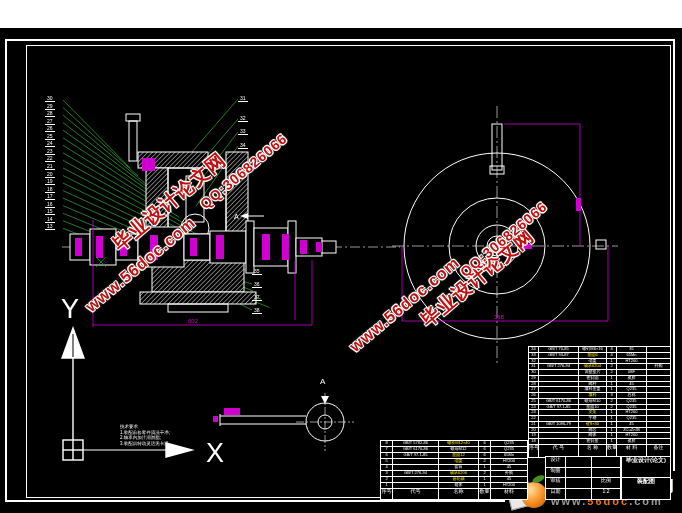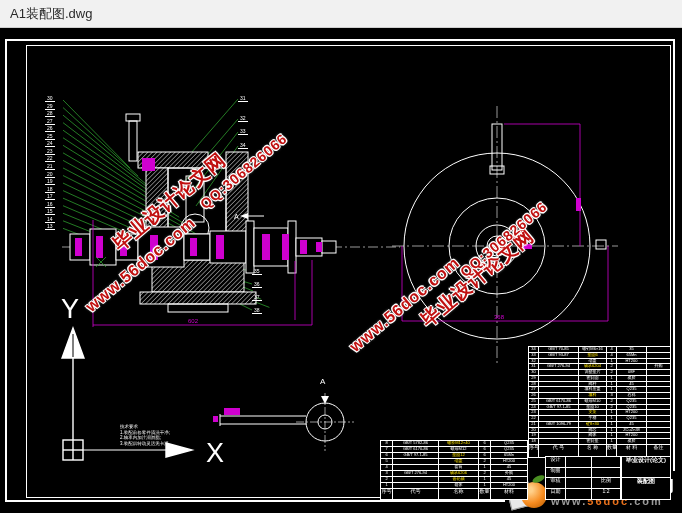--- a/index.html
+++ b/index.html
@@ -44,23 +44,20 @@
     background:#4a8f22;transform:rotate(-25deg);}
   #logo-text{display:flex;flex-direction:column;line-height:1;}
   #logo-site{color:#fff;font-size:15px;font-weight:bold;letter-spacing:3px;}
   #logo-url{margin-top:3px;font-size:11px;font-weight:bold;letter-spacing:2px;color:#9a9a9a;}
   #logo-url .mid{color:#e8711c;}
 </style>
 </head>
 <body>
 
 <div id="screen">
-  <div id="titlebar">
-    <span>A1装配图.dwg</span>
-  </div>
 
   <div id="canvas">
     <div class="frame-outer"></div>
     <div class="frame-inner"></div>
 
     <svg id="draw" width="682" height="485">
       <defs>
         <pattern id="h1" width="3.2" height="3.2" patternUnits="userSpaceOnUse" patternTransform="rotate(45)">
           <rect width="3.2" height="3.2" fill="#000"></rect>
           <line x1="0" y1="0" x2="0" y2="3.2" stroke="#cfcfcf" stroke-width="1.1"></line>

